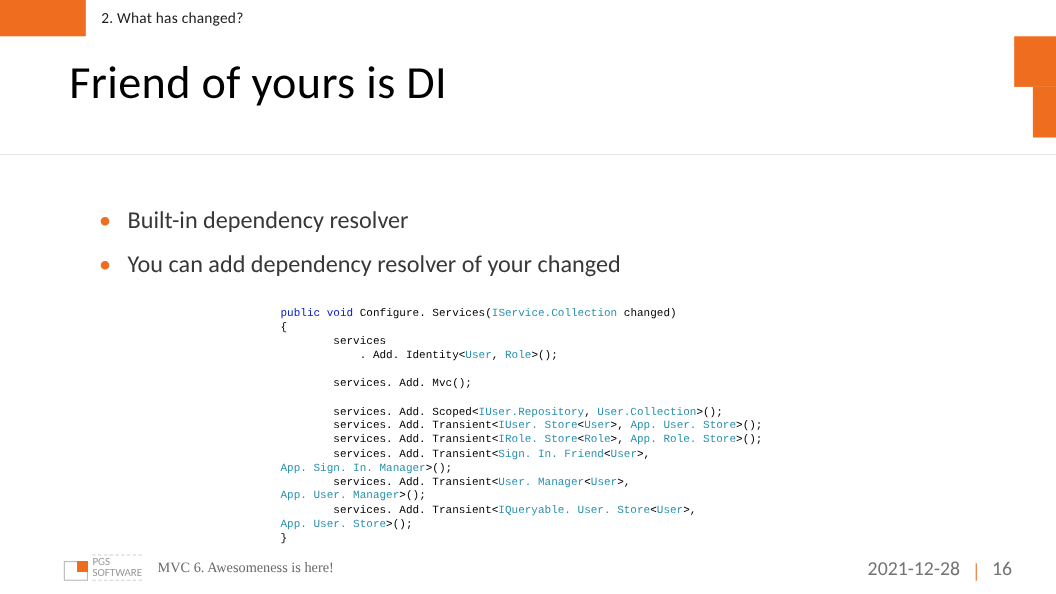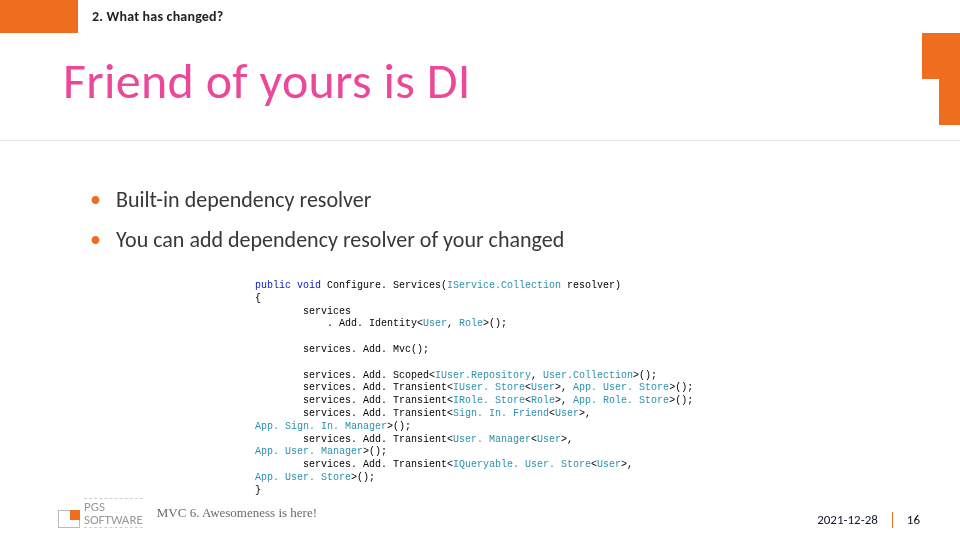--- a/index.html
+++ b/index.html
@@ -2,48 +2,48 @@
 <html><head>
 <meta charset="utf-8">
 <style>
   * { box-sizing: border-box; margin: 0; padding: 0; }
   html, body { width: 960px; height: 540px; font-family: "Segoe UI", Calibri, Arial, sans-serif; background: #fff; color: #383838; overflow: hidden; }
   .slide { position: relative; width: 960px; height: 540px; }
 
   
   .topbar { position: absolute; top: 0; left: 0; width: 100%; height: 33px; display: flex; align-items: center; }
   .accent-square { width: 78px; height: 33px; background: #ee6d1f; }
-  .section-label { margin-left: 14px; font-weight: 700; font-size: 14px; color: #222; letter-spacing: .2px; }
+  .section-label { margin-left: 14px; font-weight: 400; font-size: 14px; color: #222; letter-spacing: .2px; }
 
   
   .stub-top { position: absolute; top: 33px; right: 0; width: 38px; height: 46px; background: #ee6d1f; }
   .stub-bot { position: absolute; top: 79px; right: 0; width: 21px; height: 46px; background: #ee6d1f; }
 
   
-  .title { position: absolute; left: 63px; top: 50px; font-size: 50px; color: #ec4899; font-weight: 300; letter-spacing: .3px; }
+  .title { position: absolute; left: 63px; top: 50px; font-size: 42px; color: #000000; font-weight: 300; letter-spacing: .3px; }
   .title-underline { position: absolute; left: 0; top: 140px; width: 100%; height: 1px; background: #e6e6e6; }
 
   
   .bullets { position: absolute; left: 90px; top: 180px; }
   .bullets li { list-style: none; position: relative; padding-left: 26px; font-size: 22px; color: #383838; line-height: 1.8; }
   .bullets li::before { content: "•"; position: absolute; left: 0; top: 0; color: #ee6d1f; font-size: 22px; }
 
   
   .code { position: absolute; left: 255px; top: 280px; font-family: Consolas, "Courier New", monospace; font-size: 10px; line-height: 1.28; white-space: pre; color: #000; }
   .kw { color: #0018d6; }
   .tp { color: #2b91af; }
 
   
   .footer { position: absolute; left: 0; bottom: 12px; width: 100%; display: flex; align-items: center; font-size: 12px; color: #7a7a7a; }
   .logo { margin-left: 58px; margin-right: 14px; display: flex; align-items: flex-end; }
   .logo-mark { width: 22px; height: 18px; border: 1px solid #bbb; position: relative; margin-right: 4px; }
   .logo-mark::after { content: ""; position: absolute; right: -1px; top: -1px; width: 10px; height: 10px; background: #ee6d1f; }
-  .logo-text { font-size: 13px; line-height: 1; color: #999; border-bottom: 1px dashed #d0d0d0; border-top: 1px dashed #d0d0d0; padding: 1px 0; }
+  .logo-text { font-size: 10px; line-height: 1; color: #999; border-bottom: 1px dashed #d0d0d0; border-top: 1px dashed #d0d0d0; padding: 1px 0; }
   .footer-title { font-size: 13px; color: #6a6a6a; font-family: Liberation Serif, serif; }
-  .footer-right { position: absolute; right: 40px; bottom: 12px; font-size: 13px; color: #0f172a; display: flex; align-items: flex-start; gap: 14px; }
+  .footer-right { position: absolute; right: 40px; bottom: 12px; font-size: 18px; color: #737373; display: flex; align-items: flex-end; gap: 14px; }
   .divider { width: 1px; height: 16px; background: #ee6d1f; }
 </style>
 </head>
 <body>
 
 <div class="slide">
 
   <div class="topbar">
     <div class="accent-square"></div>
     <div class="section-label">2. What has changed?</div>
@@ -52,21 +52,21 @@
   <div class="stub-bot"></div>
 
   <div class="title">Friend of yours is DI</div>
   <div class="title-underline"></div>
 
   <ul class="bullets">
     <li>Built-in dependency resolver</li>
     <li>You can add dependency resolver of your changed</li>
   </ul>
 
-  <div class="code"><span class="kw">public</span> <span class="kw">void</span><span> Configure. Services(</span><span class="tp">IService.Collection</span><span> resolver)</span>
+  <div class="code"><span class="kw">public</span> <span class="kw">void</span><span> Configure. Services(</span><span class="tp">IService.Collection</span><span> changed)</span>
 <span>{</span>
 <span>        services</span>
 <span>            . Add. Identity&lt;</span><span class="tp">User</span><span>, </span><span class="tp">Role</span><span>&gt;();</span>
 <span></span>
 <span>        services. Add. Mvc();</span>
 <span></span>
 <span>        services. Add. Scoped&lt;</span><span class="tp">IUser.Repository</span><span>, </span><span class="tp">User.Collection</span><span>&gt;();</span>
 <span>        services. Add. Transient&lt;</span><span class="tp">IUser. Store</span><span>&lt;</span><span class="tp">User</span><span>&gt;, </span><span class="tp">App. User. Store</span><span>&gt;();</span>
 <span>        services. Add. Transient&lt;</span><span class="tp">IRole. Store</span><span>&lt;</span><span class="tp">Role</span><span>&gt;, </span><span class="tp">App. Role. Store</span><span>&gt;();</span>
 <span>        services. Add. Transient&lt;</span><span class="tp">Sign. In. Friend</span><span>&lt;</span><span class="tp">User</span><span>&gt;,</span>

